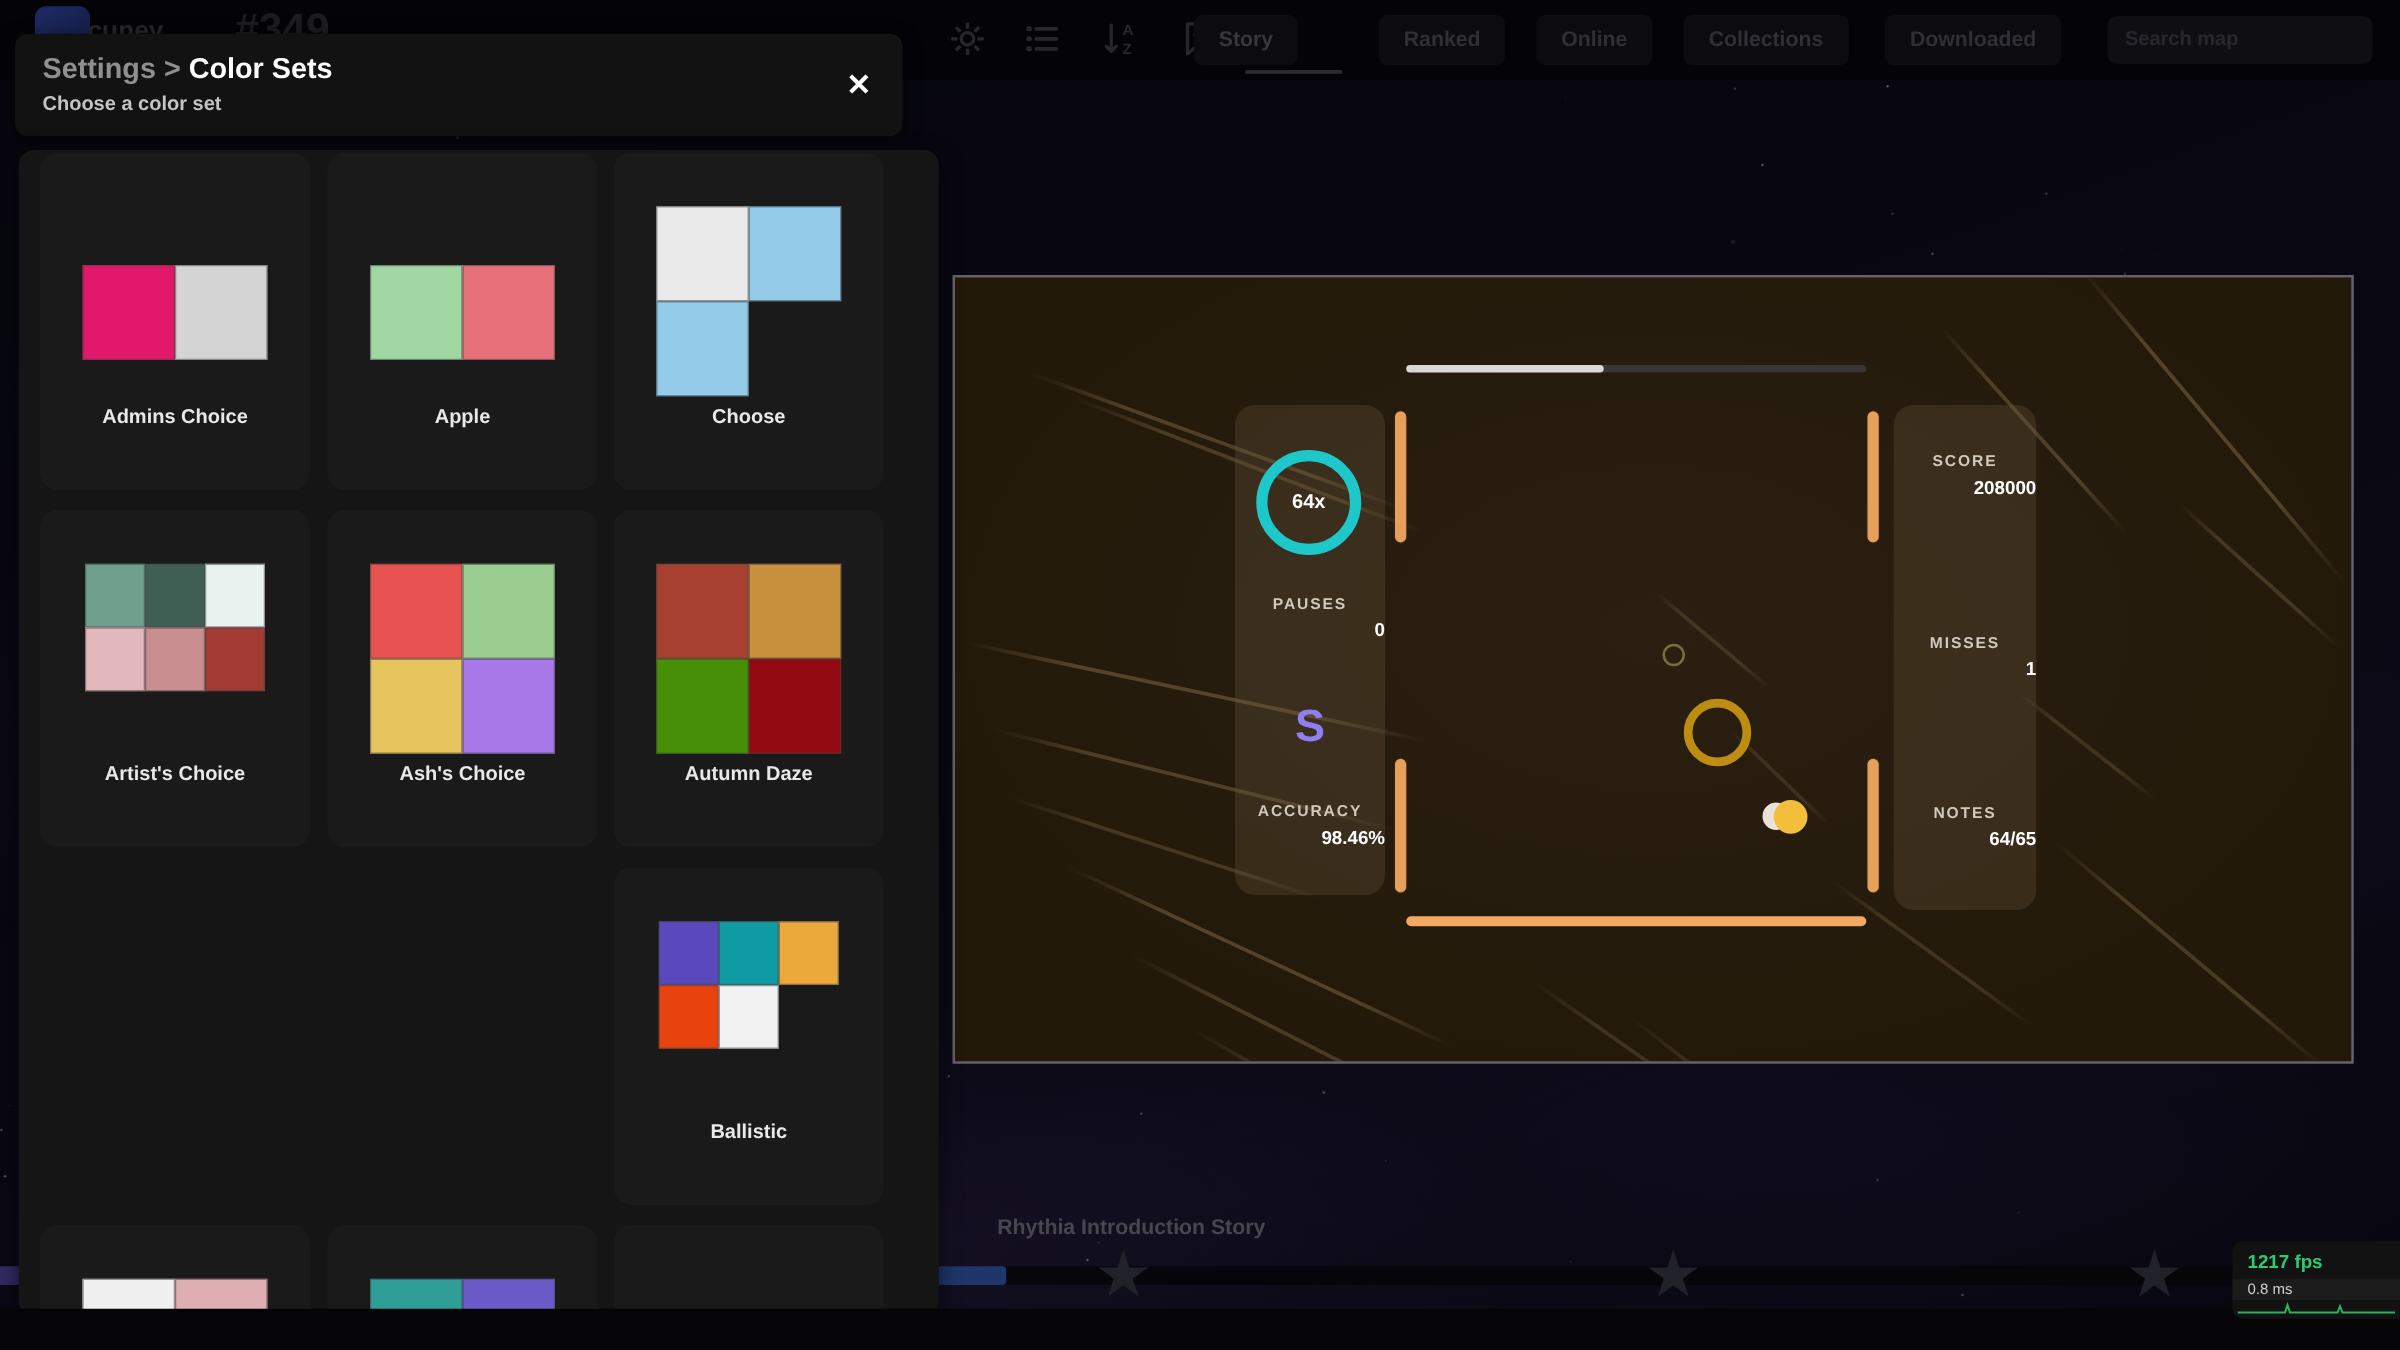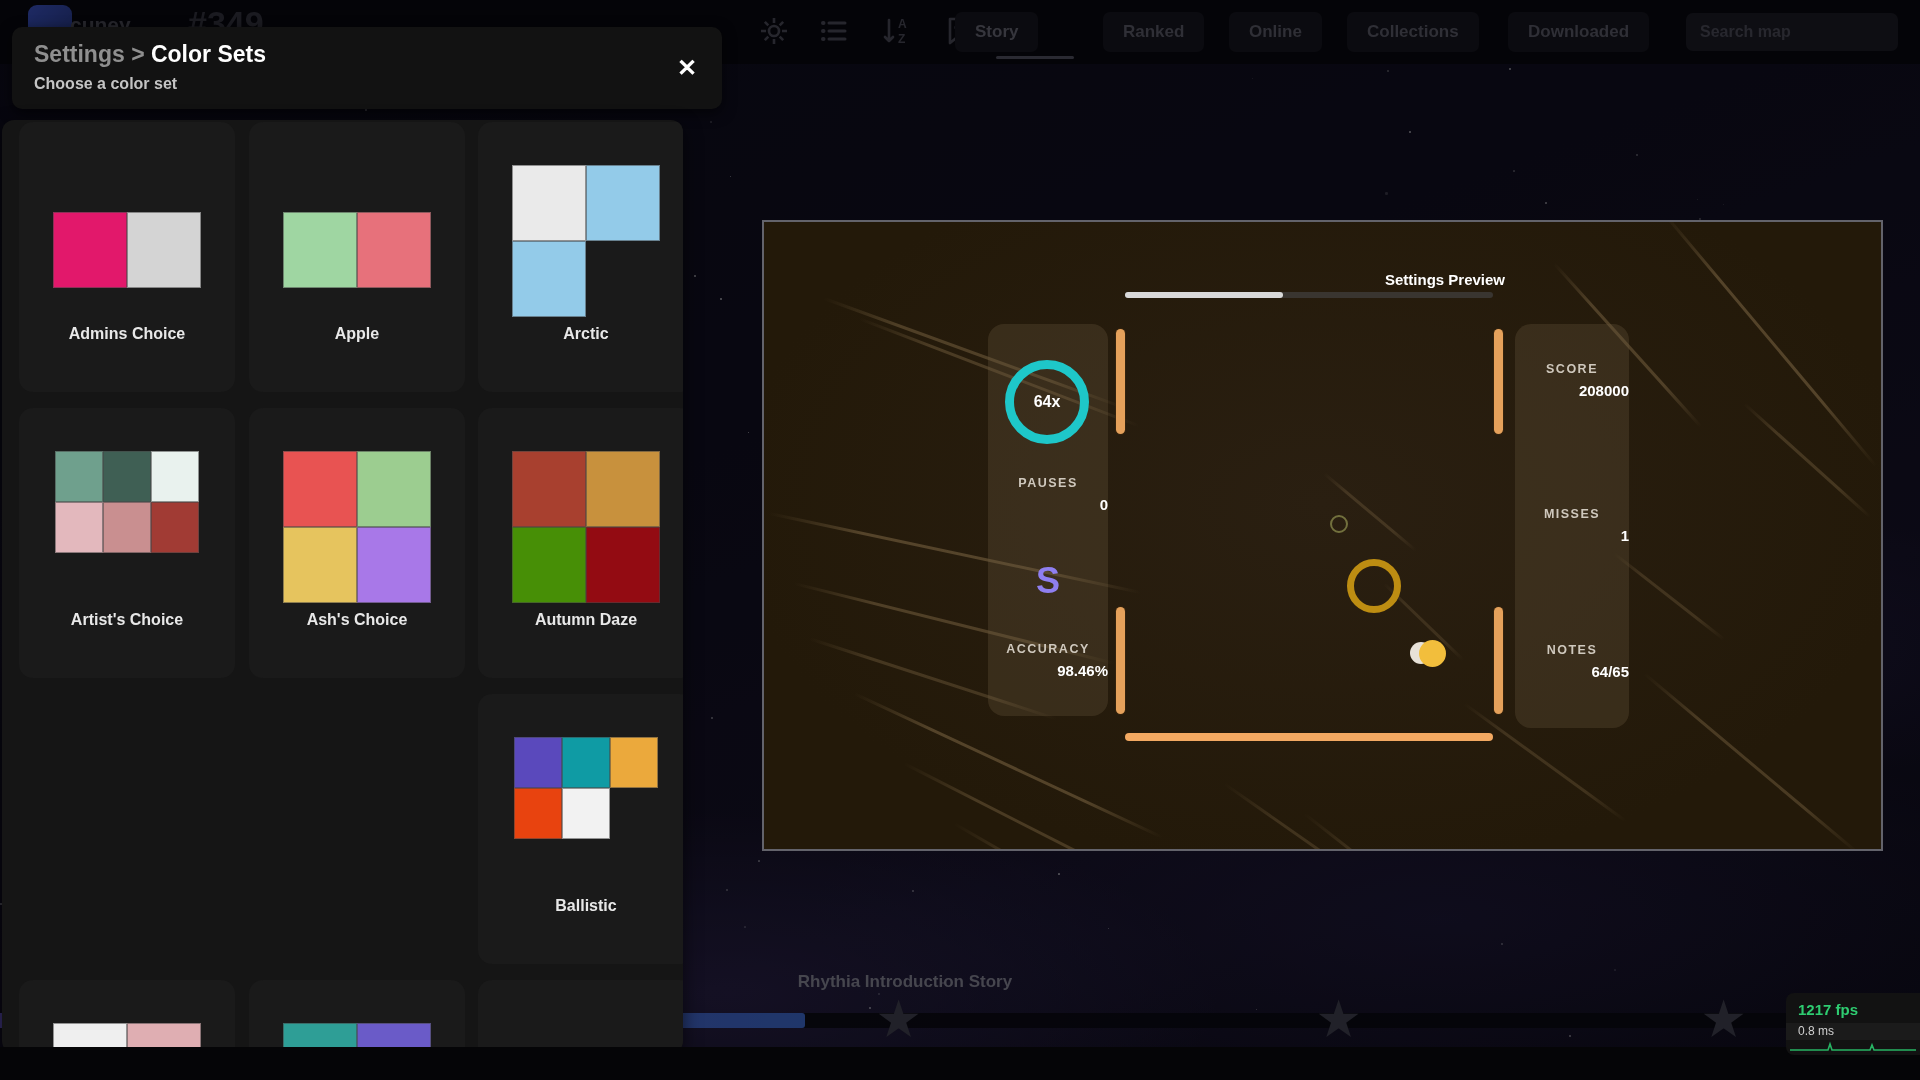--- a/index.html
+++ b/index.html
@@ -69,22 +69,22 @@
   #note-gold{position:absolute;left:655px;top:418px;width:27px;height:27px;background:#f2be3c;border-radius:50%;}
 
   
   #modal-header{position:absolute;left:12px;top:27px;width:710px;height:82px;background:#121212;
                 border-radius:10px;z-index:20;box-shadow:0 4px 14px rgba(0,0,0,.6);}
   #breadcrumb{position:absolute;left:22px;top:14px;font-size:23px;color:#8f8f8f;}
   #breadcrumb .current{color:#fff;}
   #modal-subtitle{position:absolute;left:22px;top:48px;font-size:16px;color:#c4c4c4;}
   #modal-close{position:absolute;left:656px;top:22px;width:38px;height:38px;color:#fff;font-size:24px;
                display:flex;align-items:center;justify-content:center;cursor:pointer;}
-  #modal-body{position:absolute;left:2px;top:120px;width:658px;height:933px;background:#151515;
-              border-radius:12px;z-index:20;overflow:hidden;box-shadow:0 6px 18px rgba(0,0,0,.6);padding-left:23px;}
+  #modal-body{position:absolute;left:15px;top:120px;width:736px;height:933px;background:#151515;
+              border-radius:12px;z-index:20;overflow:hidden;box-shadow:0 6px 18px rgba(0,0,0,.6);}
   .card{position:absolute;width:216px;height:270px;background:#1a1a1a;border-radius:14px;}
   .swatches{position:absolute;left:50%;transform:translateX(-50%);display:flex;flex-wrap:wrap;}
   .sq{box-sizing:border-box;box-shadow:inset 0 0 0 1px rgba(70,70,70,.55);}
   .card-label{position:absolute;left:0;top:203px;width:100%;text-align:center;font-size:16px;color:#e8e8e8;}
 
   
   #fpsbox{position:absolute;left:1786px;top:993px;width:134px;height:62px;background:#121212;
           border-radius:8px 0 0 8px;z-index:40;}
   #fpsval{position:absolute;left:12px;top:8px;font-size:15px;color:#2ecc71;}
   #msrow{position:absolute;left:0;top:30px;width:134px;height:17px;background:#1b1b1b;}
@@ -306,21 +306,20 @@
         <div class="streak" style="left: 540px; top: 590px; width: 300px; opacity: 0.35; transform: rotate(38deg);"></div>
         <div class="streak" style="left: 790px; top: 40px; width: 220px; opacity: 0.45; transform: rotate(48deg);"></div>
         <div class="streak" style="left: 900px; top: -10px; width: 330px; opacity: 0.5; transform: rotate(50deg);"></div>
         <div class="streak" style="left: 980px; top: 180px; width: 170px; opacity: 0.35; transform: rotate(42deg);"></div>
         <div class="streak" style="left: 850px; top: 330px; width: 140px; opacity: 0.3; transform: rotate(38deg);"></div>
         <div class="streak" style="left: 880px; top: 450px; width: 280px; opacity: 0.4; transform: rotate(40deg);"></div>
         <div class="streak" style="left: 700px; top: 480px; width: 200px; opacity: 0.3; transform: rotate(36deg);"></div>
         <div class="streak" style="left: 560px; top: 250px; width: 120px; opacity: 0.3; transform: rotate(40deg);"></div>
         <div class="streak" style="left: 620px; top: 360px; width: 110px; opacity: 0.25; transform: rotate(44deg);"></div>
       </div>
-    <div id="pv-title">Settings Preview</div>
     <div id="pv-track">
       <div id="pv-fill" style="width: 158px;"></div>
     </div>
 
     <div id="pv-left" class="pv-panel">
       <div id="combo-ring">
         <div id="combo-text">64x</div>
       </div>
       <div class="pv-label" style="top:152px">PAUSES</div>
       <div class="pv-value" style="top:172px">0</div>
@@ -373,21 +372,21 @@
           <div class="sq" style="width: 74px; height: 76px; background: rgb(231, 113, 123);"></div>
         </div>
         <div class="card-label">Apple</div>
       </div>
       <div class="card" style="left: 476px; top: 2px;">
         <div class="swatches" style="width: 148px; top: 43px;">
           <div class="sq" style="width: 74px; height: 76px; background: rgb(234, 234, 234);"></div>
           <div class="sq" style="width: 74px; height: 76px; background: rgb(147, 203, 233);"></div>
           <div class="sq" style="width: 74px; height: 76px; background: rgb(147, 203, 233);"></div>
         </div>
-        <div class="card-label">Arctic</div>
+        <div class="card-label">Choose</div>
       </div>
       <div class="card" style="left: 17px; top: 288px;">
         <div class="swatches" style="width: 144px; top: 43px;">
           <div class="sq" style="width: 48px; height: 51px; background: rgb(111, 160, 141);"></div>
           <div class="sq" style="width: 48px; height: 51px; background: rgb(63, 95, 84);"></div>
           <div class="sq" style="width: 48px; height: 51px; background: rgb(233, 242, 238);"></div>
           <div class="sq" style="width: 48px; height: 51px; background: rgb(227, 184, 189);"></div>
           <div class="sq" style="width: 48px; height: 51px; background: rgb(201, 143, 144);"></div>
           <div class="sq" style="width: 48px; height: 51px; background: rgb(161, 59, 52);"></div>
         </div>

